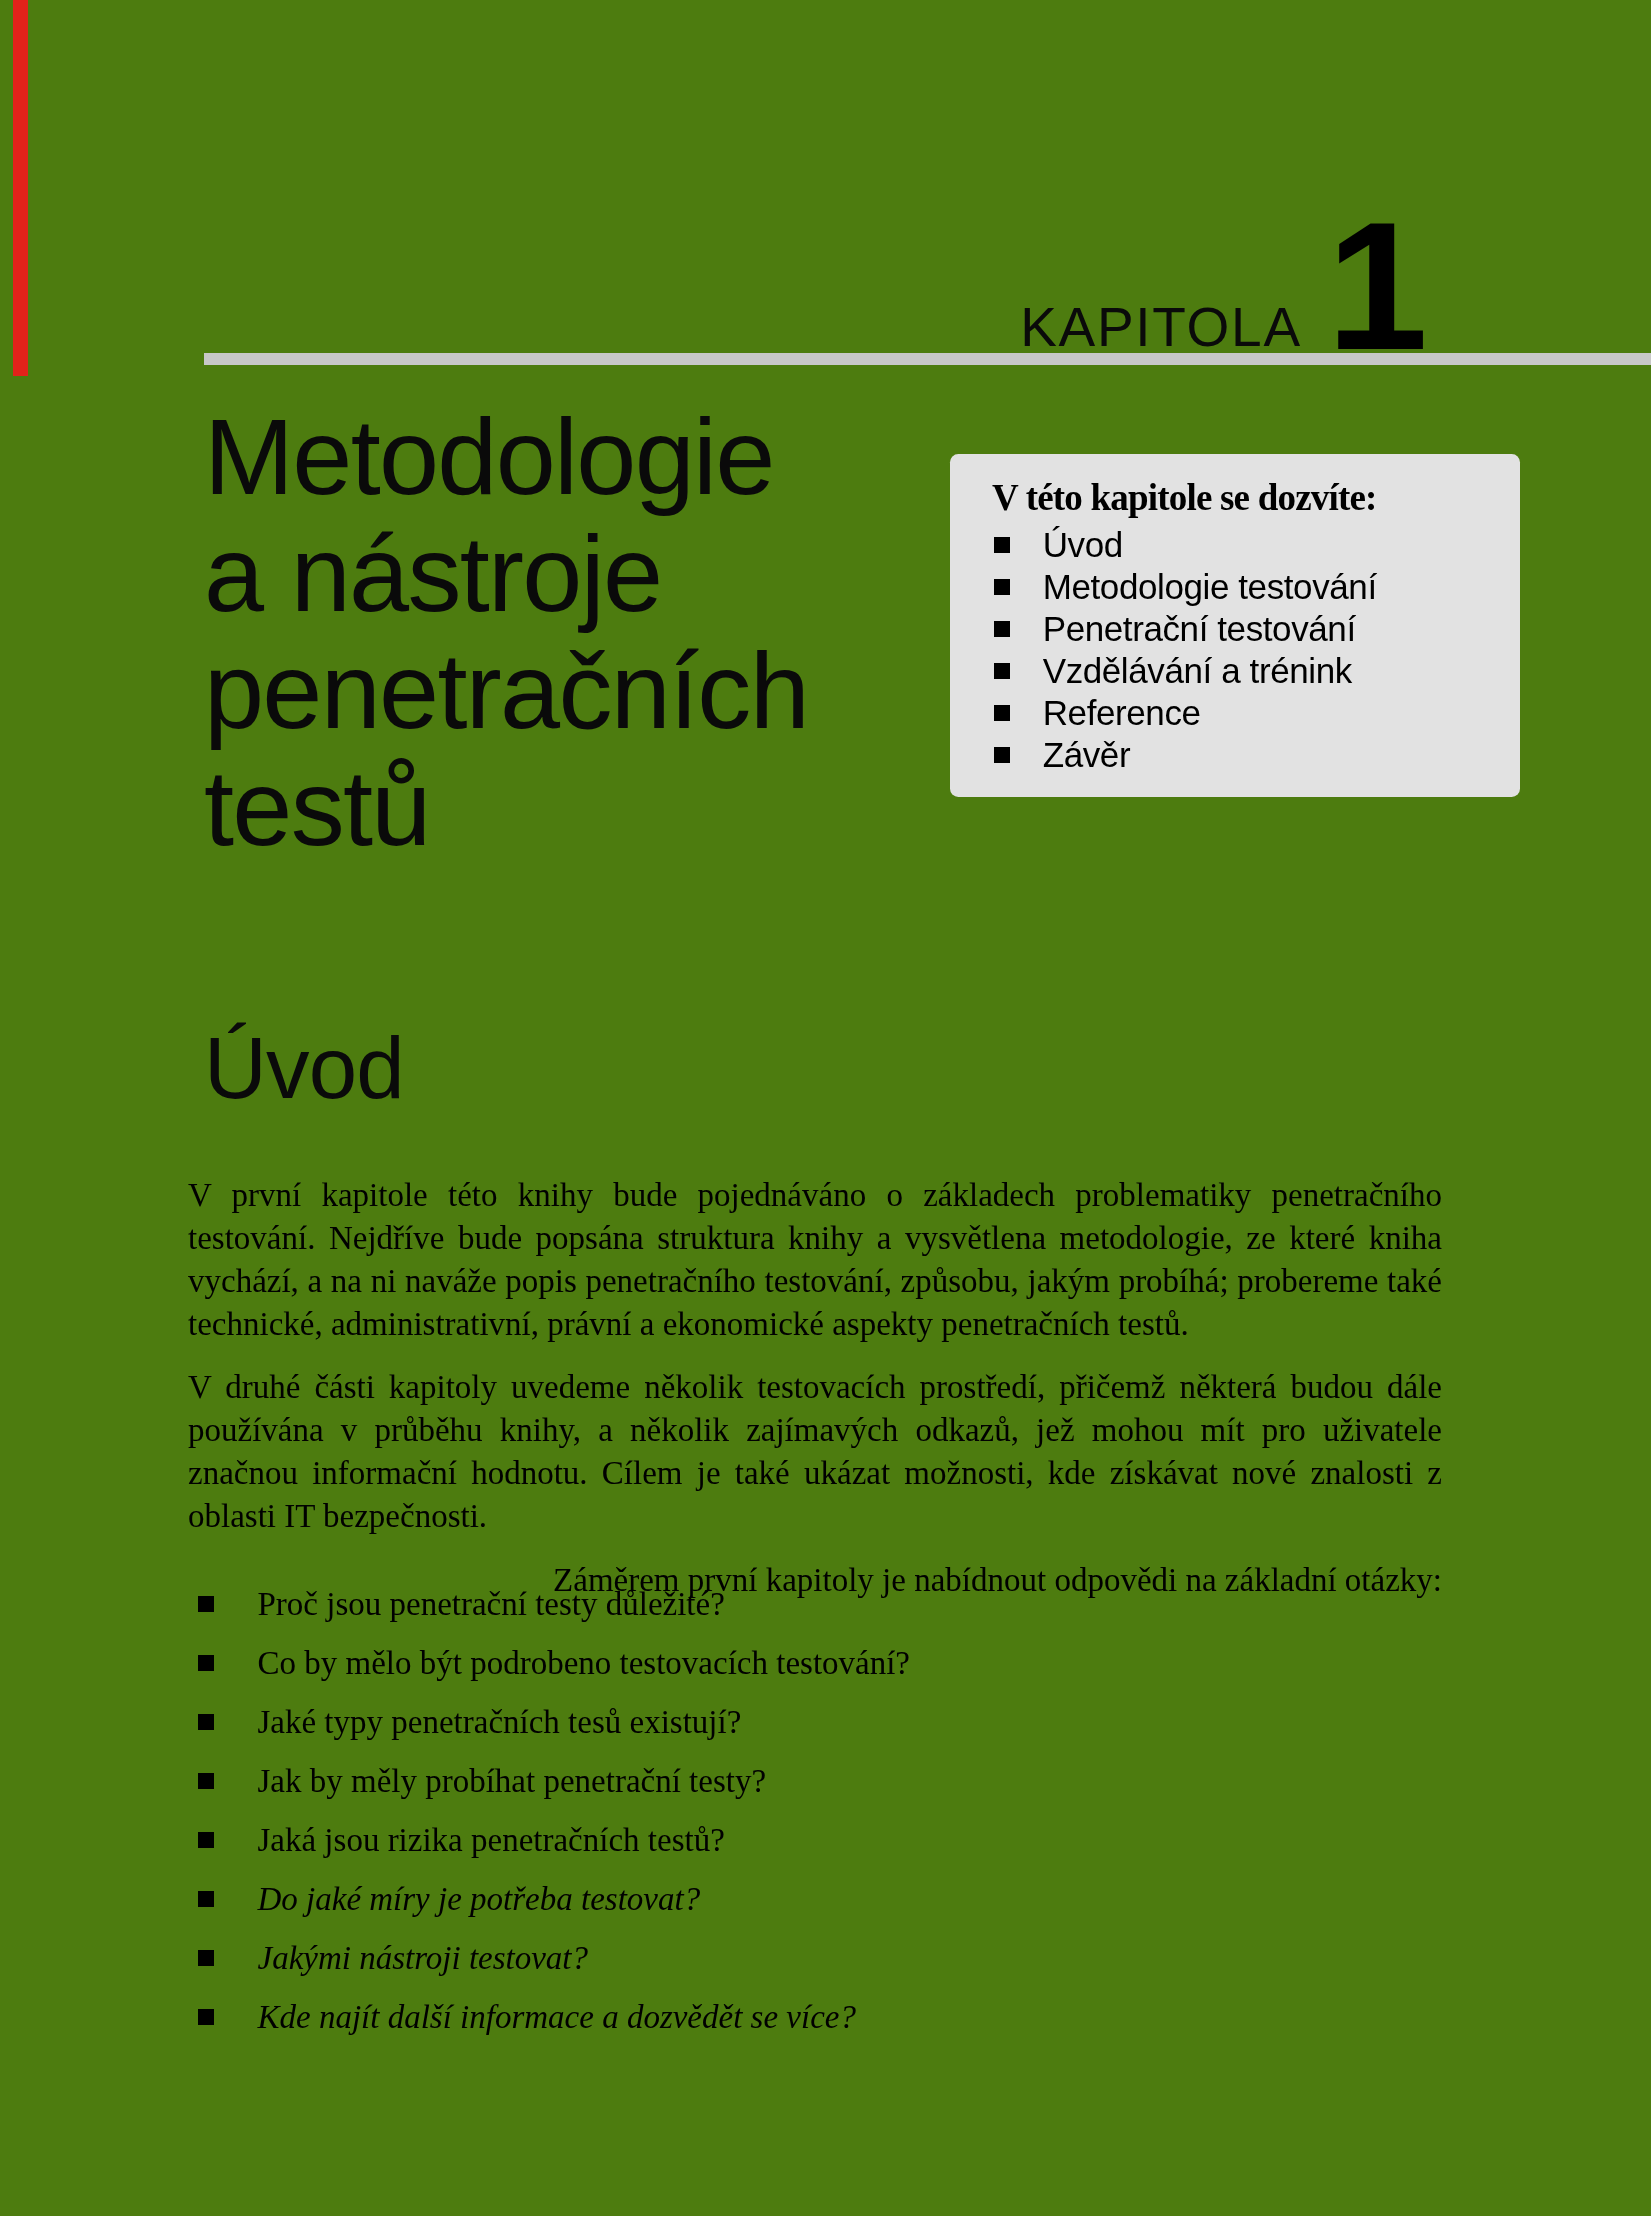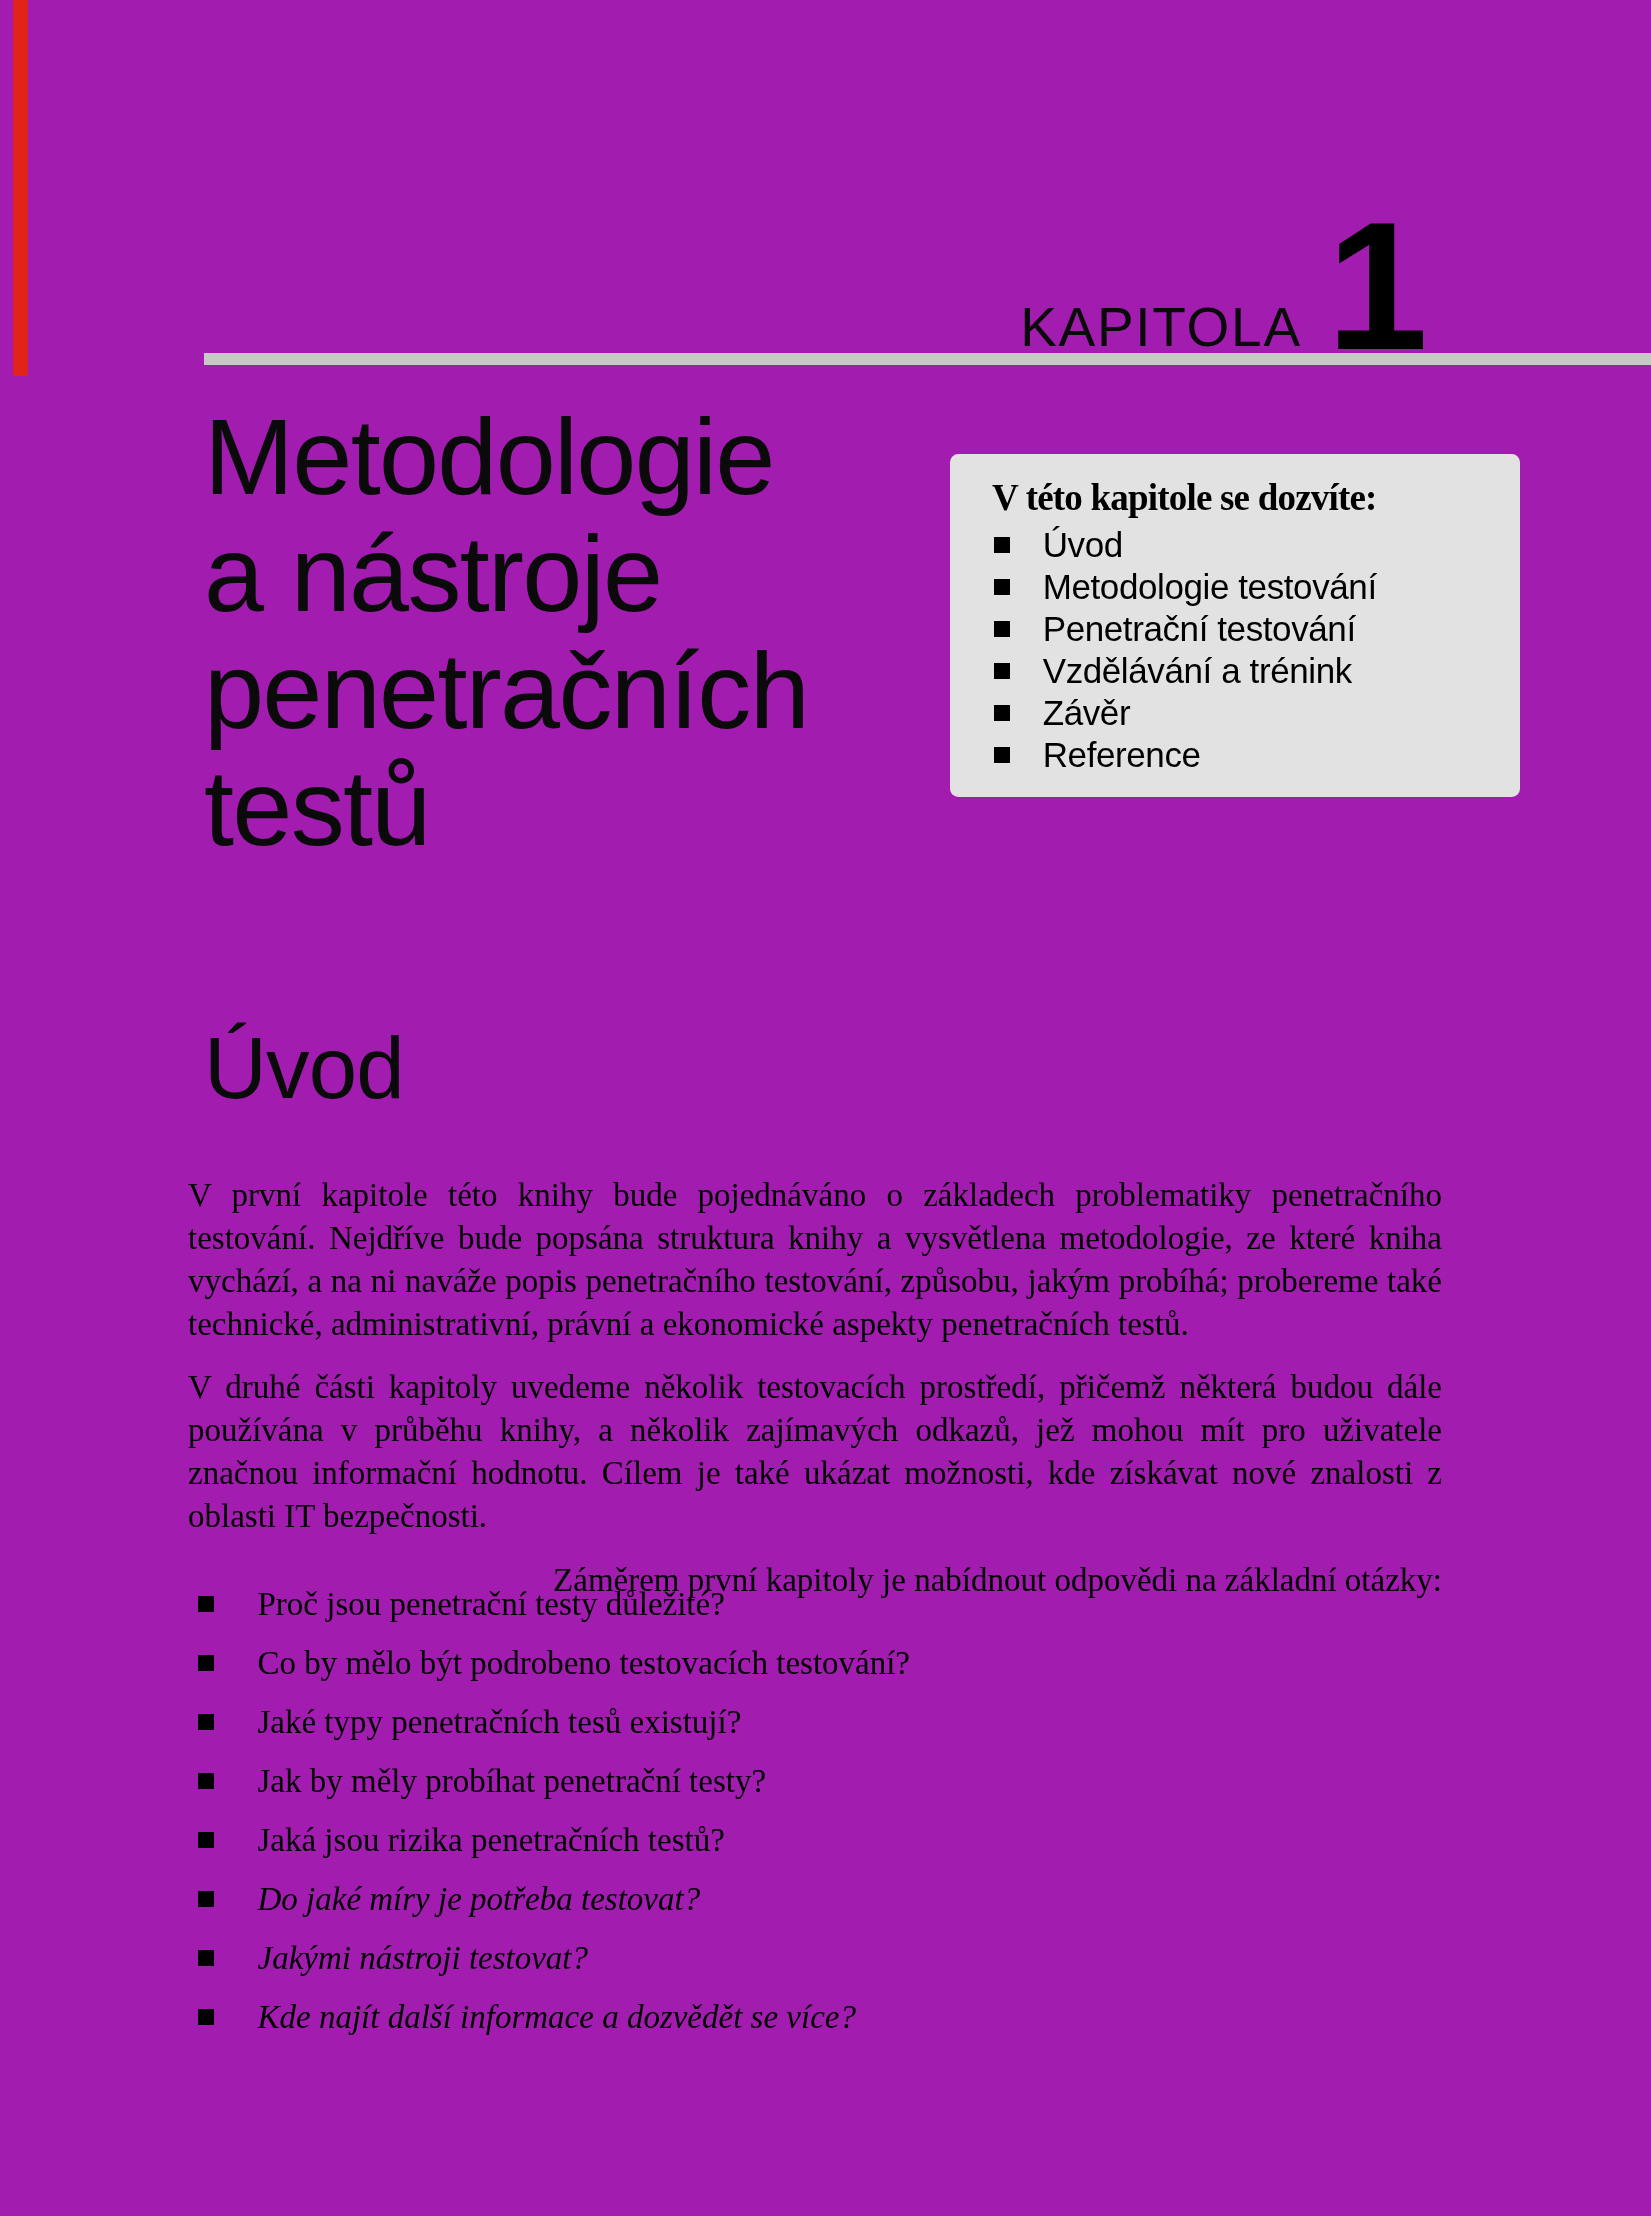--- a/index.html
+++ b/index.html
@@ -1,19 +1,19 @@
 <!DOCTYPE html>
 <html lang="cs" style="font-size:13.3px"><head>
 <meta charset="utf-8">
 <style>
   html,body{margin:0;padding:0;background:#ffffff;}
   .page{
     position:relative;
     width:1652px;height:2216px;
-    background:#a21caf;
+    background:#4d7c0f;
     overflow:hidden;
     font-family:"Liberation Sans",sans-serif;
     color:#000;
   }
   
   .red-tab{position:absolute;left:13.3px;top:0;width:15px;height:376px;}
   
   .chapter-header{
     position:absolute;right:224px;top:160px;height:197px;
     display:flex;align-items:flex-end;gap:25px;
@@ -125,26 +125,26 @@
           <span class="box-item-text">Penetrační testování</span>
         </div>
 
         <div class="chapter-box-item">
           <span class="sq"></span>
           <span class="box-item-text">Vzdělávání a trénink</span>
         </div>
 
         <div class="chapter-box-item">
           <span class="sq"></span>
-          <span class="box-item-text">Závěr</span>
+          <span class="box-item-text">Reference</span>
         </div>
 
         <div class="chapter-box-item">
           <span class="sq"></span>
-          <span class="box-item-text">Reference</span>
+          <span class="box-item-text">Závěr</span>
         </div>
       </div>
   </div>
 
   <div class="uvod-heading">Úvod</div>
 
   <p class="bodycol p1">V první kapitole této knihy bude pojednáváno o základech problematiky penetračního testování. Nejdříve bude popsána struktura knihy a vysvětlena metodologie, ze které kniha vychází, a na ni naváže popis penetračního testování, způsobu, jakým probíhá; probereme také technické, administrativní, právní a ekonomické aspekty penetračních testů.</p>
   <p class="bodycol p2">V druhé části kapitoly uvedeme několik testovacích prostředí, přičemž některá budou dále používána v průběhu knihy, a několik zajímavých odkazů, jež mohou mít pro uživatele značnou informační hodnotu. Cílem je také ukázat možnosti, kde získávat nové znalosti z oblasti IT bezpečnosti.</p>
   <p class="bodycol p3">Záměrem první kapitoly je nabídnout odpovědi na základní otázky:</p>
 

